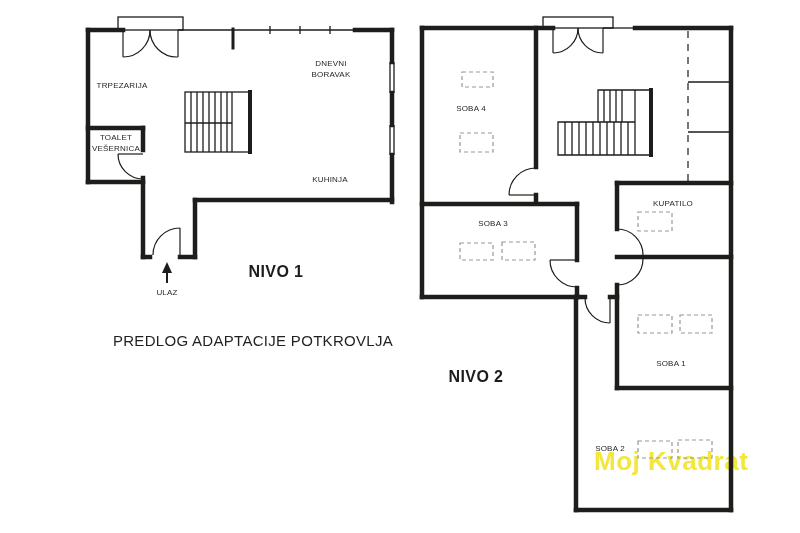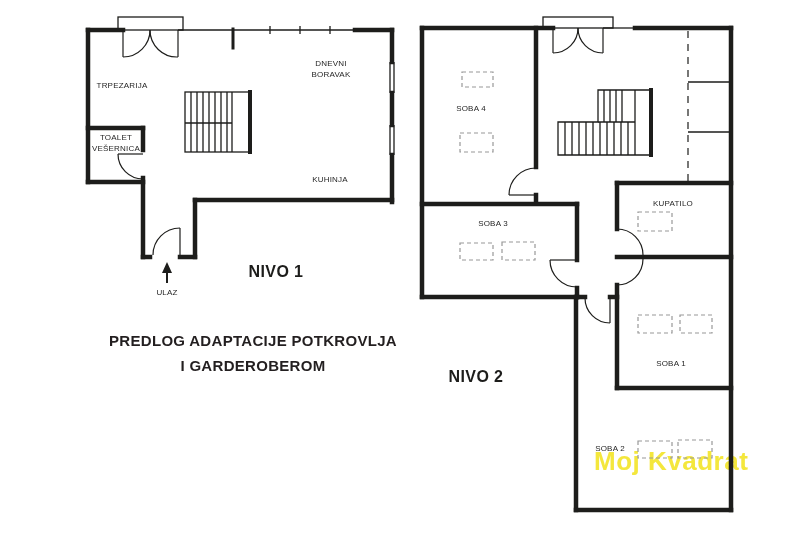--- a/index.html
+++ b/index.html
@@ -16,21 +16,21 @@
     font-size:16px;font-weight:bold;fill:#1d1d1b;letter-spacing:0.4px;
   }
   .wall{stroke:#1d1d1b;stroke-width:4.5;stroke-linecap:square;fill:none;}
   .stub{stroke:#1d1d1b;stroke-width:3;stroke-linecap:square;fill:none;}
   .thin{stroke:#1d1d1b;stroke-width:1.3;fill:none;}
   .door{stroke:#1d1d1b;stroke-width:1.2;fill:none;}
   .sky{stroke:#989898;stroke-width:1.2;fill:none;stroke-dasharray:4 3;}
   .closet-dash{stroke:#1d1d1b;stroke-width:1.2;fill:none;stroke-dasharray:7 6;}
   #title-block{
     position:absolute;left:88px;top:329px;width:330px;z-index:3;
-    text-align:center;font-weight:bold;font-size:15px;line-height:24.5px;
+    text-align:center;font-weight:normal;font-size:15px;line-height:24.5px;
     color:#231f20;letter-spacing:0.3px;white-space:nowrap;
   }
   #watermark{
     position:absolute;left:594px;top:446px;z-index:1;
     font-weight:bold;font-size:26px;line-height:30px;
     color:#f4e73c;letter-spacing:0.5px;white-space:nowrap;
   }
 </style>
 </head>
 <body>
@@ -216,16 +216,15 @@
       <text x="493" y="226" text-anchor="middle">SOBA 3</text>
       <text x="673" y="206" text-anchor="middle">KUPATILO</text>
       <text x="671" y="366" text-anchor="middle">SOBA 1</text>
       <text x="610" y="451" text-anchor="middle">SOBA 2</text>
       <text x="476" y="382" text-anchor="middle" class="lvl">NIVO 2</text>
     </g>
   </svg>
 
   <div id="title-block">
     <div>PREDLOG ADAPTACIJE POTKROVLJA</div>
-    <div>I GARDEROBEROM</div>
   </div>
 
 </div>
 
 </body></html>

